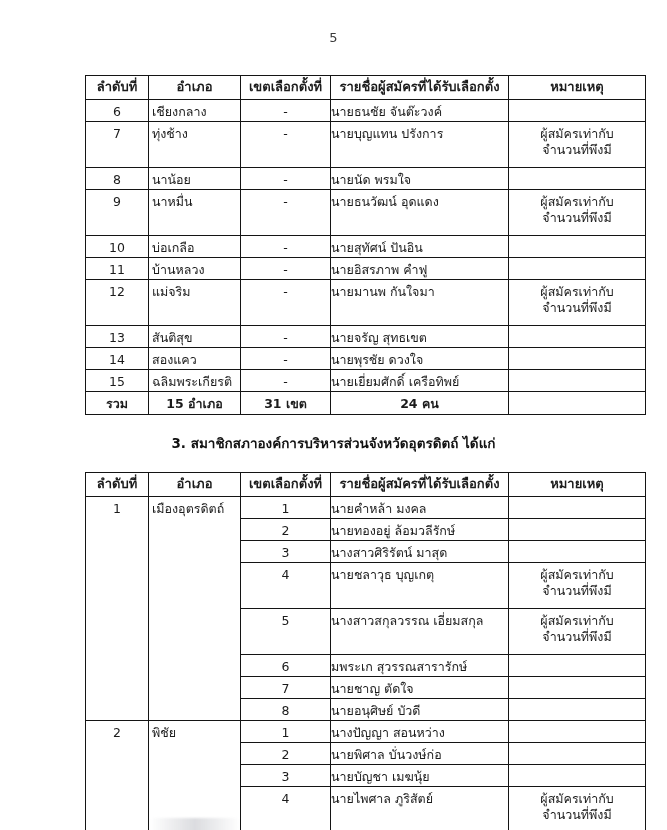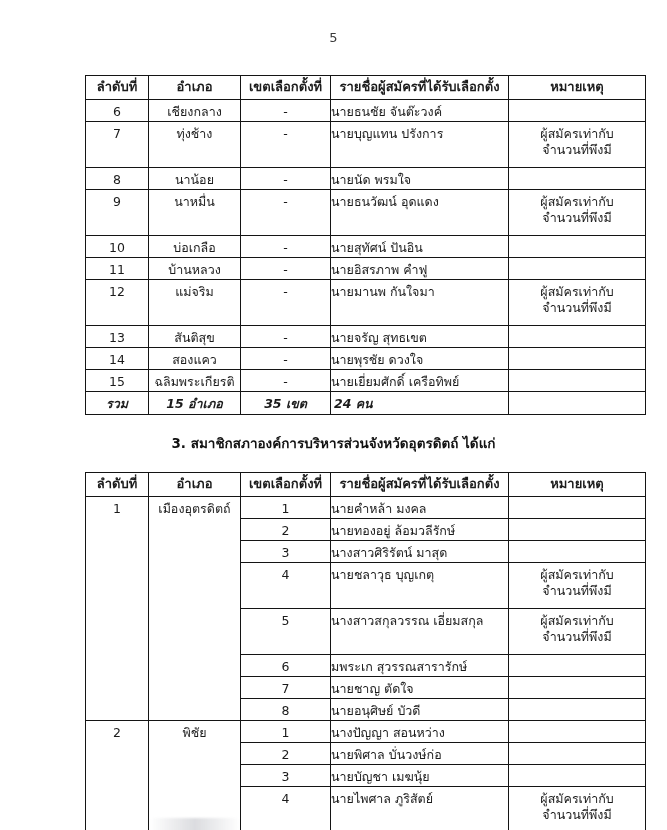--- a/index.html
+++ b/index.html
@@ -62,38 +62,37 @@
   }
 
   
   .col-order  { width: 63px; }
   .col-amphoe { width: 92px; }
   .col-zone   { width: 90px; }
   .col-names  { width: 178px; }
   .col-remark { width: 137px; }
 
   td.c-order  { text-align: center; }
-  td.c-amphoe { text-align: center; }
+  td.c-amphoe { text-align: left; }
   td.c-zone   { text-align: center; }
   td.c-names  { text-align: left; padding-left: 0; }
   td.c-remark { text-align: center; }
 
   td.cell-pad { padding-top: 4px; }
 
   
   tr.tall td { height: 41px; }
   tr.short td { height: 17px; }
 
   tr.total td {
     font-weight: bold;
     text-align: center;
     height: 18px;
-    font-style: italic;
-  }
-  tr.total td.c-names { text-align: left; padding-left: 3px; }
+  }
+  tr.total td.c-names { text-align: center; padding-left: 3px; }
 
   .rowspan-cell {
     text-align: center;
     padding-top: 4px;
   }
 
   .remark-line { display: block; white-space: nowrap; }
 
   
   .section-heading {
@@ -218,21 +217,21 @@
         <tr class="short">
           <td class="c-order cell-pad">15</td>
           <td class="c-amphoe cell-pad">ฉลิมพระเกียรติ</td>
           <td class="c-zone cell-pad">-</td>
           <td class="c-names cell-pad">นายเยี่ยมศักดิ์ เครือทิพย์</td>
           <td class="c-remark cell-pad"></td>
         </tr>
         <tr class="total">
           <td class="c-order cell-pad">รวม</td>
           <td class="c-amphoe cell-pad">15 อำเภอ</td>
-          <td class="c-zone cell-pad">35 เขต</td>
+          <td class="c-zone cell-pad">31 เขต</td>
           <td class="c-names cell-pad">24 คน</td>
           <td class="c-remark cell-pad"></td>
         </tr>
       </tbody>
   </table>
 
   <div class="section-heading" style="top:432px;">3. สมาชิกสภาองค์การบริหารส่วนจังหวัดอุตรดิตถ์ ได้แก่</div>
 
   <table class="doc-table" id="table2" style="left:85px; top:460px; width:561px;">
     <colgroup>

